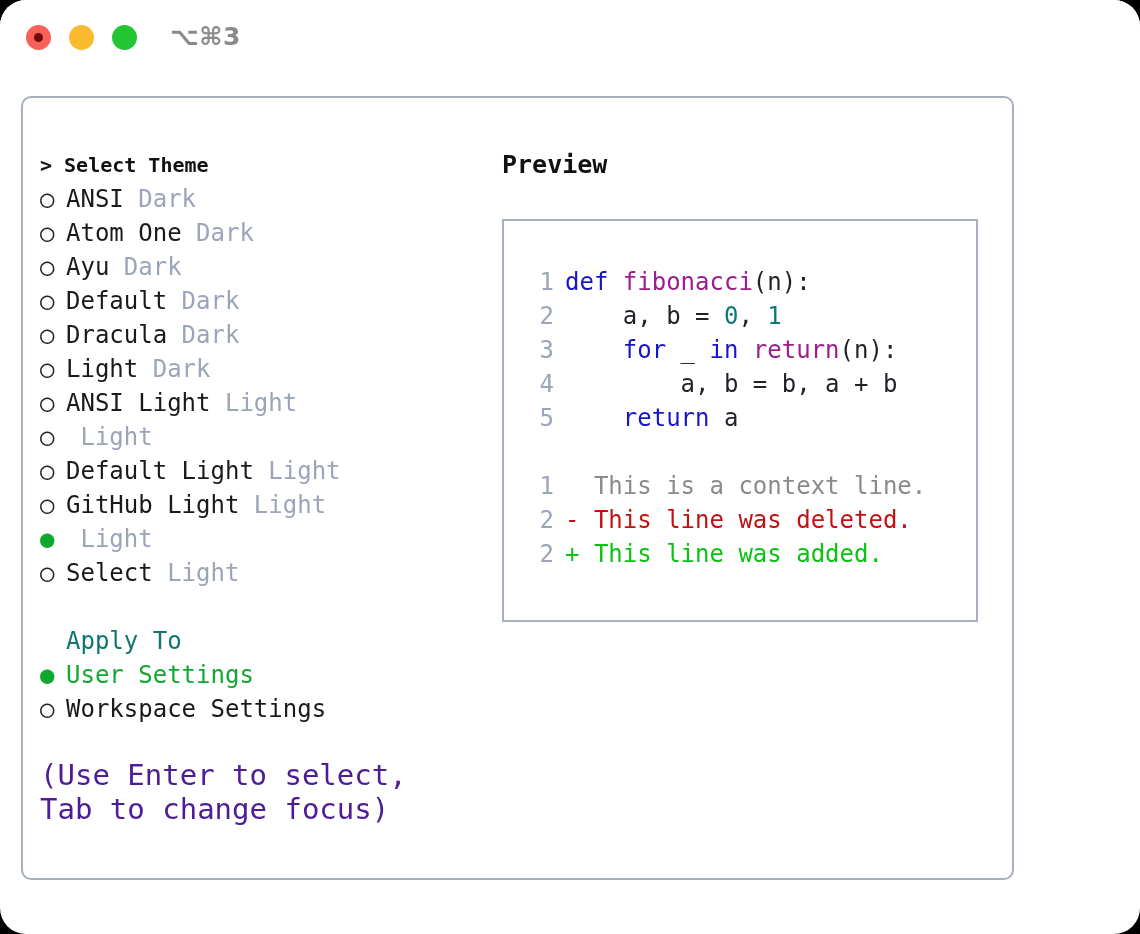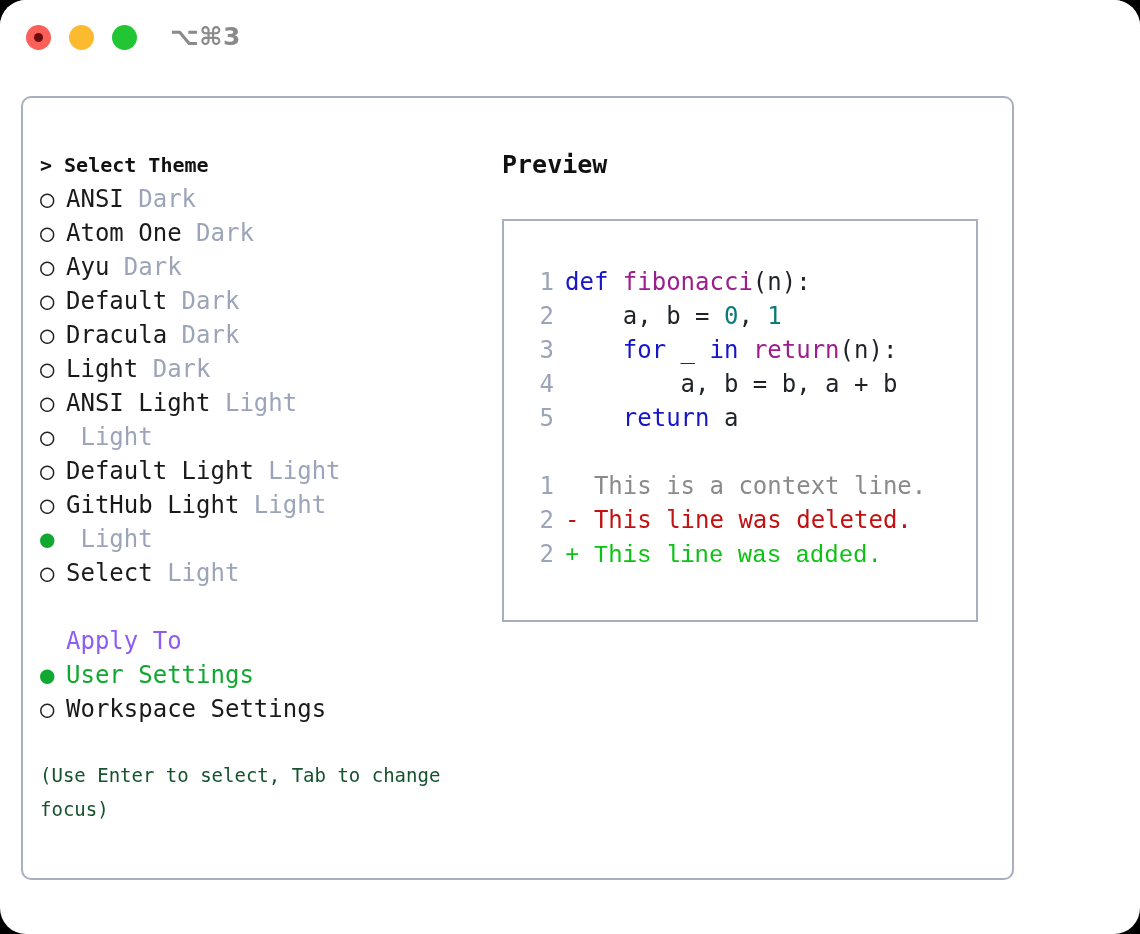--- a/index.html
+++ b/index.html
@@ -109,31 +109,31 @@
   .bullet.sel { color: #11a832; }
   .opt-label { color: #1a1a1a; }
   .opt-row.selected .opt-label { color: #11a832; }
   .opt-badge {
     color: #9ba4b8;
     margin-left: 0;
   }
   .spacer { height: 34px; }
   .apply-head {
     font-size: 24px;
-    color: #8b5cf6;
+    color: #0f766e;
     line-height: 34px;
     height: 34px;
     padding-left: 26px;
     white-space: pre;
   }
   .hint {
     margin-top: 32px;
-    font-size: 19px;
-    line-height: 34px;
-    color: #14532d;
+    font-size: 29px;
+    line-height: 34px;
+    color: #4c1d95;
     width: 410px;
   }
 
   
   .right-col {
     position: absolute;
     left: 479px; top: 50px;
     width: 490px;
   }
   .preview-head {
@@ -167,21 +167,21 @@
   .code-text { color: #24292e; }
   .gap { height: 34px; }
 
   
   .t-kw   { color: #1616c8; }
   .t-fn   { color: #9b1d8e; }
   .t-num  { color: #0b7a78; }
   .t-pln  { color: #1f2328; }
   .t-ctx  { color: #8a8a8a; margin-top: 28px; }
   .t-del  { color: #c31111; }
-  .t-add  { color: #0bc213; font-family: Liberation Mono, monospace; }
+  .t-add  { color: #0bc213; }
 </style>
 </head>
 <body>
 
 <div class="window">
 
   <div class="titlebar">
     <div class="traffic">
       <span class="dot dot-red"></span>
       <span class="dot dot-yellow"></span>

